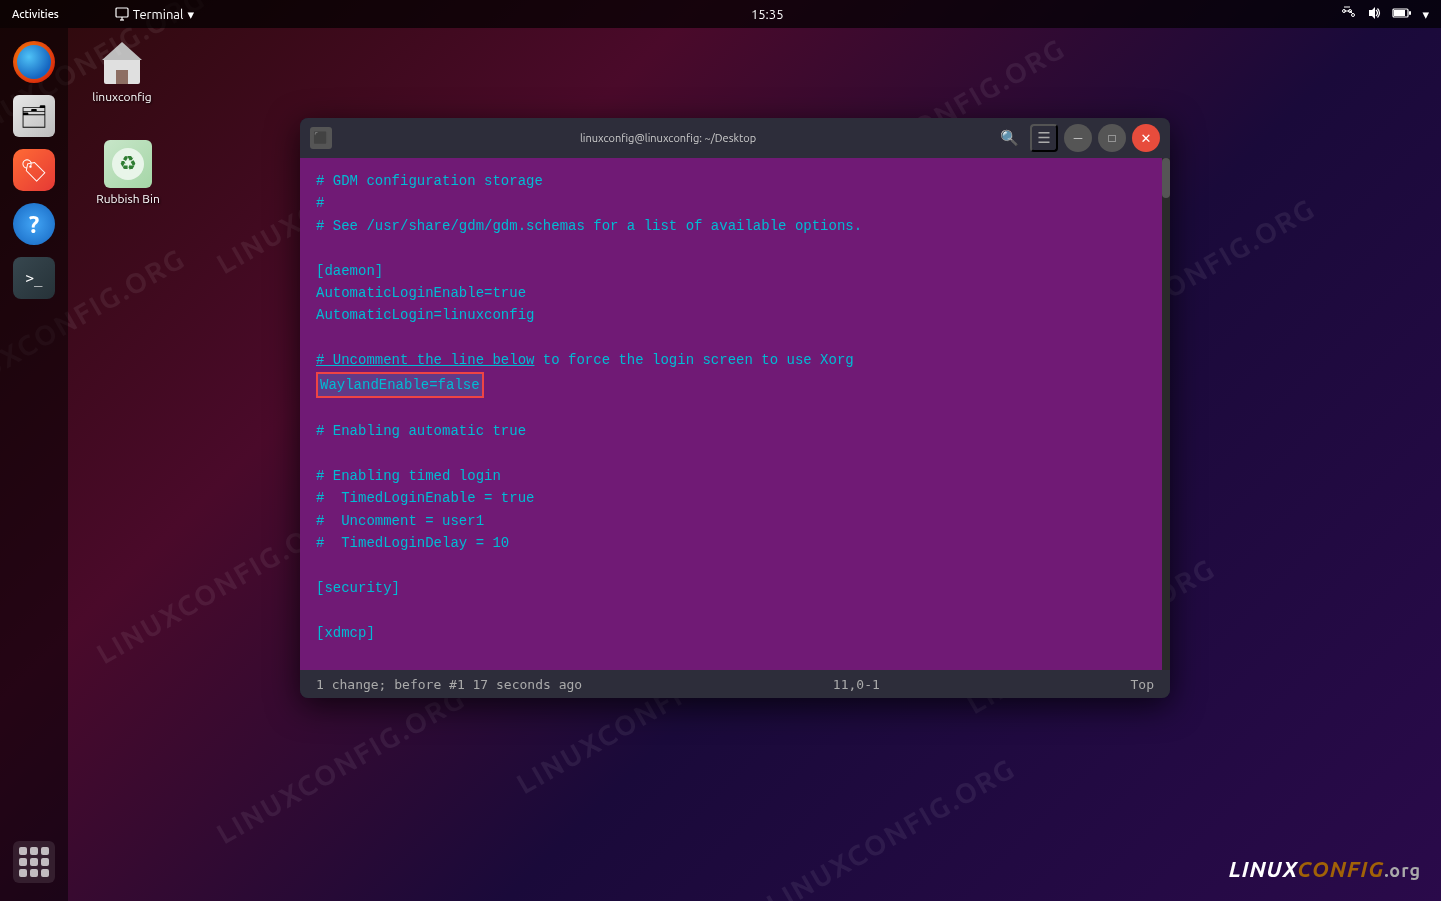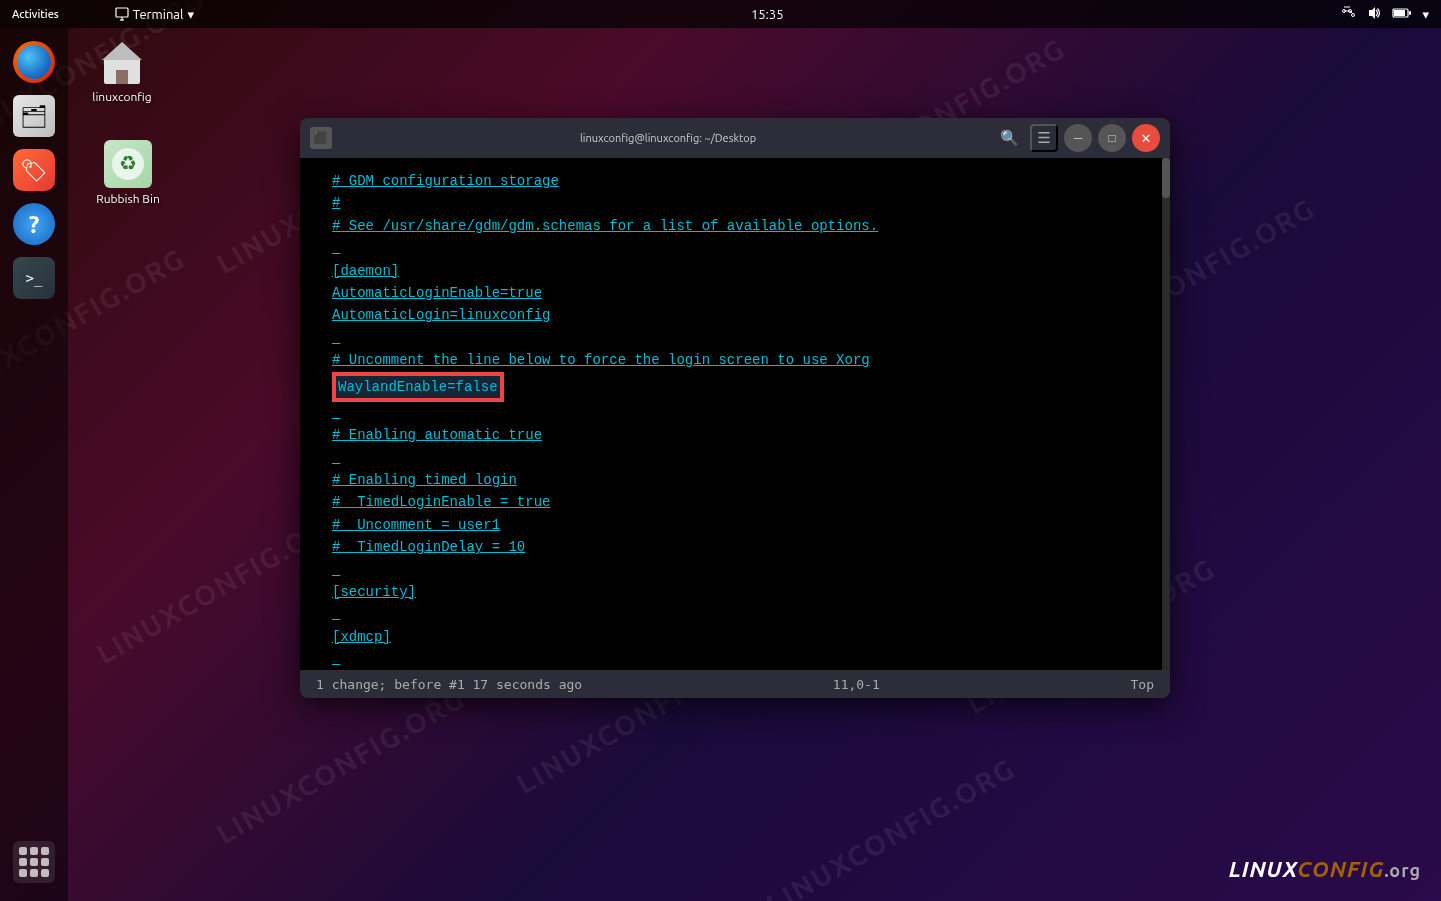--- a/index.html
+++ b/index.html
@@ -312,42 +312,41 @@
       background: transparent;
       color: #aaa;
       font-size: 15px;
     }
     .btn-minimize { background: #555; color: #ccc; }
     .btn-maximize { background: #555; color: #ccc; }
     .btn-close { background: #e74c3c; color: #fff; font-size: 13px; }
 
     .terminal-body {
       flex: 1;
-      background: #000000;
-      padding: 12px 32px;
+      background: #701a75;
+      padding: 12px 16px;
       font-family: 'Courier New', Courier, monospace;
       font-size: 14px;
       color: #00bcd4;
       overflow: hidden;
       position: relative;
-      text-decoration: underline;
     }
     .terminal-line {
       line-height: 1.6;
       white-space: pre;
     }
     .comment { color: #00bcd4; }
     .key-value { color: #00bcd4; }
     .underline-text {
       text-decoration: underline;
     }
     .selected-line {
       display: inline-block;
       background: rgba(70, 130, 180, 0.3);
-      border: 4px solid #ef4444;
+      border: 2px solid #ef4444;
       padding: 0 2px;
     }
 
     .terminal-statusbar {
       height: 28px;
       background: #2d2d3a;
       display: flex;
       align-items: center;
       padding: 0 16px;
       font-family: monospace;

